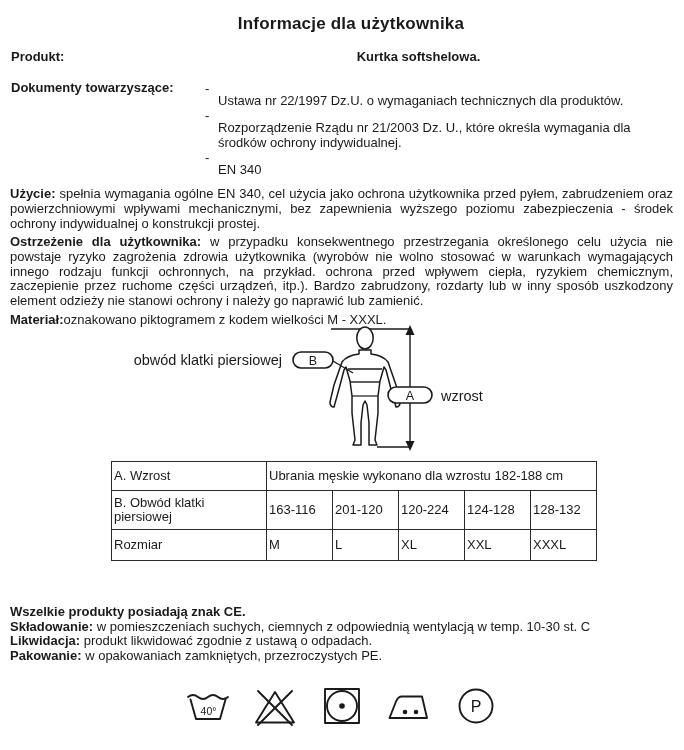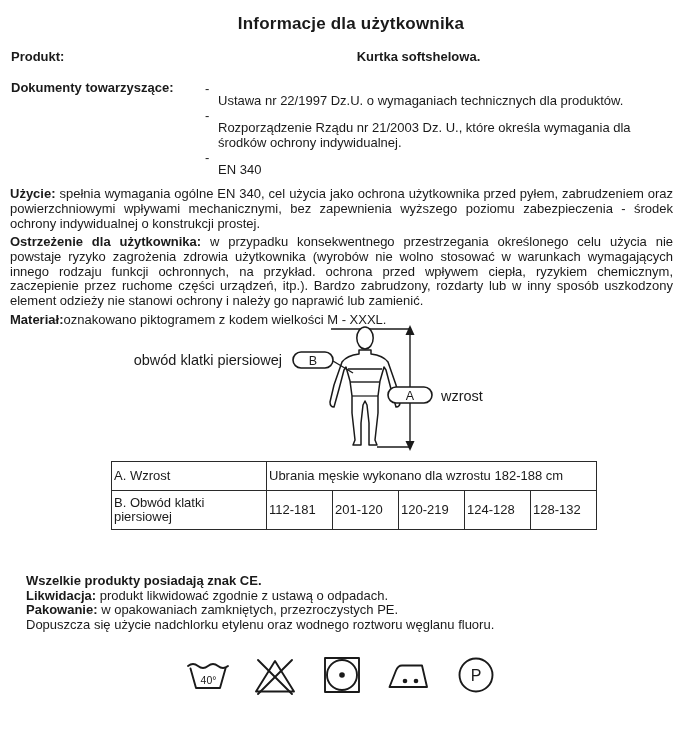--- a/index.html
+++ b/index.html
@@ -43,21 +43,21 @@
     border:1.6px solid #2a2a2a;text-align:left;vertical-align:middle;
     font-size:13px;padding:3px 2px;line-height:1.15;
   }
   td.c-head{width:150px;}
   td.c-val{width:61px;}
   tr.r1 td{height:22px;}
   tr.r2 td{height:32px;}
   tr.r3 td{height:24px;}
 
   
-  .footer-block{margin:44px 8px 0 26px;line-height:1.11;}
+  .footer-block{margin:44px 8px 0 10px;line-height:1.11;}
   .footer-line{margin:0;}
   .ce-note{font-weight:bold;}
 
   
   .care-row{display:flex;justify-content:center;gap:21px;margin-top:21px;}
   .care-row svg{display:block;}
   .care-glyph{stroke:#1a1a1a;stroke-width:1.9;fill:none;stroke-linecap:round;stroke-linejoin:round;}
   .care-fill{fill:#1a1a1a;stroke:none;}
   .care-text{font-family:"Liberation Sans",sans-serif;fill:#1a1a1a;}
 </style>
@@ -142,40 +142,51 @@
   </div>
 
   <table class="size-table">
     <tbody>
       <tr class="r1">
         <td class="c-head">A. Wzrost</td>
         <td class="c-val" colspan="5">Ubrania męskie wykonano dla wzrostu 182-188 cm</td>
       </tr>
       <tr class="r2">
         <td class="c-head">B. Obwód klatki piersiowej</td>
-        <td class="c-val">112-181</td>
+        <td class="c-val">163-116</td>
         <td class="c-val">201-120</td>
-        <td class="c-val">120-219</td>
+        <td class="c-val">120-224</td>
         <td class="c-val">124-128</td>
         <td class="c-val">128-132</td>
       </tr>
+      <tr class="r3">
+        <td class="c-head">Rozmiar</td>
+        <td class="c-val">M</td>
+        <td class="c-val">L</td>
+        <td class="c-val">XL</td>
+        <td class="c-val">XXL</td>
+        <td class="c-val">XXXL</td>
+      </tr>
     </tbody>
   </table>
 
   <div class="footer-block">
     <p class="footer-line ce-note">Wszelkie produkty posiadają znak CE.</p>
+    <p class="footer-line">
+      <b class="lead">Składowanie:</b>
+      <span>w pomieszczeniach suchych, ciemnych z odpowiednią wentylacją w temp. 10-30 st. C</span>
+    </p>
     <p class="footer-line">
       <b class="lead">Likwidacja:</b>
       <span>produkt likwidować zgodnie z ustawą o odpadach.</span>
     </p>
     <p class="footer-line">
       <b class="lead">Pakowanie:</b>
       <span>w opakowaniach zamkniętych, przezroczystych PE.</span>
     </p>
-    <p class="footer-line">Dopuszcza się użycie nadchlorku etylenu oraz wodnego roztworu węglanu fluoru.</p>
   </div>
 
   <div class="care-row">
 
     <svg width="46" height="44" viewBox="0 0 46 44">
       <path class="care-glyph" d="M3,13 Q8,9 13,13 Q18,17 23,13 Q28,9 33,13 Q38,17 43,13"></path>
       <path class="care-glyph" d="M5.5,15.5 L11,35 L35,35 L40.5,15.5"></path>
       <text x="23.5" y="31" text-anchor="middle" font-size="10.5" class="care-text">40°</text>
     </svg>
 

